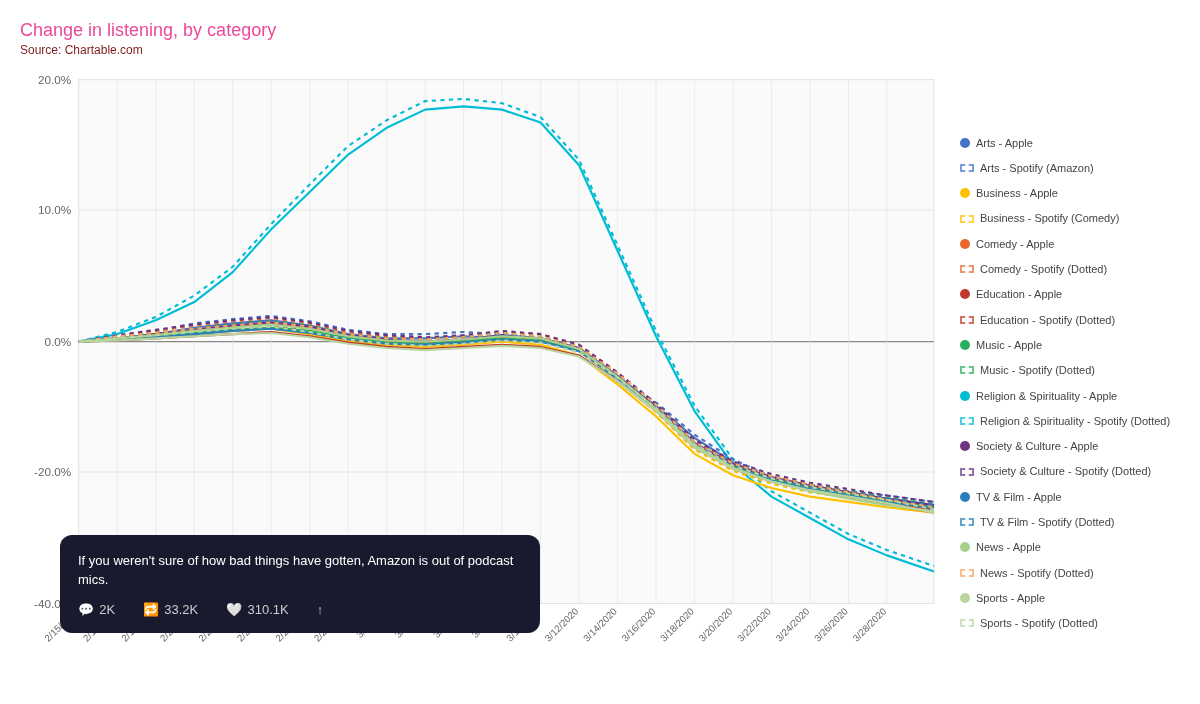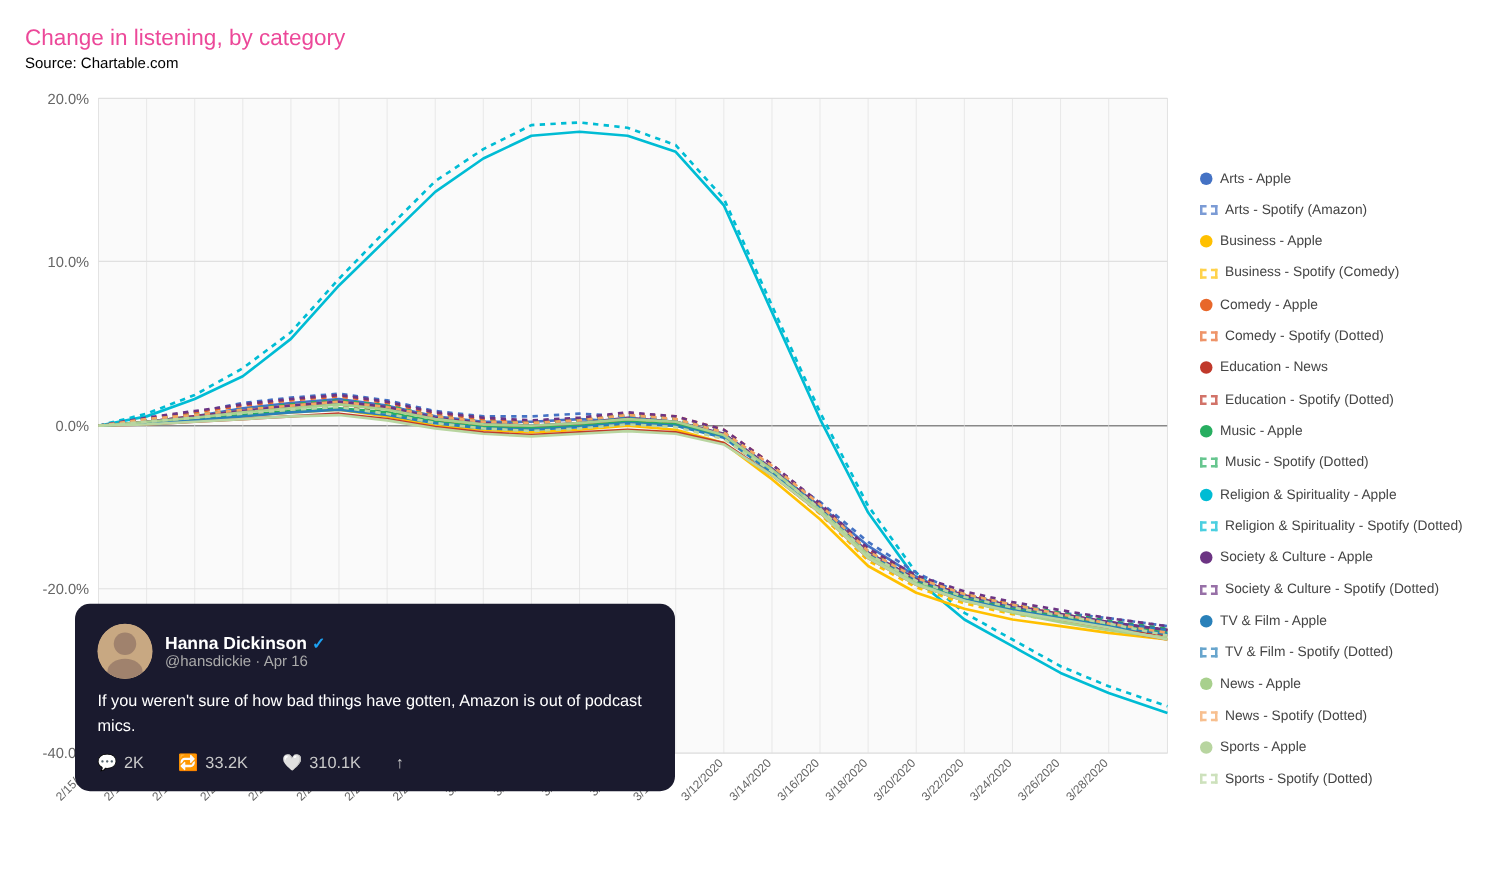--- a/index.html
+++ b/index.html
@@ -18,21 +18,21 @@
       height: 100%;
     }
     .chart-title {
       font-size: 18px;
       font-weight: 400;
       color: #ec4899;
       margin-bottom: 2px;
     }
     .chart-source {
       font-size: 12px;
-      color: #000000;
+      color: #7f1d1d;
       margin-bottom: 10px;
     }
     .chart-body {
       display: flex;
       flex: 1;
       align-items: center;
     }
     .chart-area {
       flex: 1;
       position: relative;
@@ -284,41 +284,20 @@
         <g transform="translate(775,508)">
           <text transform="rotate(-45)" x="0" y="0" font-size="9" fill="#666" text-anchor="end">3/26/2020</text>
         </g>
         <g transform="translate(811,508)">
           <text transform="rotate(-45)" x="0" y="0" font-size="9" fill="#666" text-anchor="end">3/28/2020</text>
         </g>
       </svg>
 
       
       <div class="tweet-overlay">
-        <div class="tweet-header">
-          <div class="tweet-avatar">
-
-            <svg width="44" height="44" viewBox="0 0 44 44" xmlns="http://www.w3.org/2000/svg">
-              <rect width="44" height="44" fill="#c8a882" rx="22"></rect>
-              <circle cx="22" cy="16" r="9" fill="#a0826d"></circle>
-              <ellipse cx="22" cy="38" rx="14" ry="10" fill="#a0826d"></ellipse>
-            </svg>
-          </div>
-          <div class="tweet-user-info">
-            <div class="tweet-name">
-              <span>Hanna Dickinson</span>
-              <span class="verified-badge">✓</span>
-            </div>
-            <div class="tweet-handle-date">
-              <span>@hansdickie</span>
-              <span> · </span>
-              <span>Apr 16</span>
-            </div>
-          </div>
-        </div>
         <div class="tweet-text">If you weren't sure of how bad things have gotten, Amazon is out of podcast mics.</div>
         <div class="tweet-actions">
           <div class="tweet-action">
             <span>💬</span>
             <span>2K</span>
           </div>
           <div class="tweet-action">
             <span>🔁</span>
             <span>33.2K</span>
           </div>
@@ -353,21 +332,21 @@
       <div class="legend-item">
         <div class="legend-dot" style="background:#e8672a;"></div>
         <span>Comedy - Apple</span>
       </div>
       <div class="legend-item">
         <div class="legend-dot dotted" style="border:2px dashed #e8672a;background:transparent;width:14px;height:8px;border-radius:0;"></div>
         <span>Comedy - Spotify (Dotted)</span>
       </div>
       <div class="legend-item">
         <div class="legend-dot" style="background:#c0392b;"></div>
-        <span>Education - News</span>
+        <span>Education - Apple</span>
       </div>
       <div class="legend-item">
         <div class="legend-dot dotted" style="border:2px dashed #c0392b;background:transparent;width:14px;height:8px;border-radius:0;"></div>
         <span>Education - Spotify (Dotted)</span>
       </div>
       <div class="legend-item">
         <div class="legend-dot" style="background:#27ae60;"></div>
         <span>Music - Apple</span>
       </div>
       <div class="legend-item">

